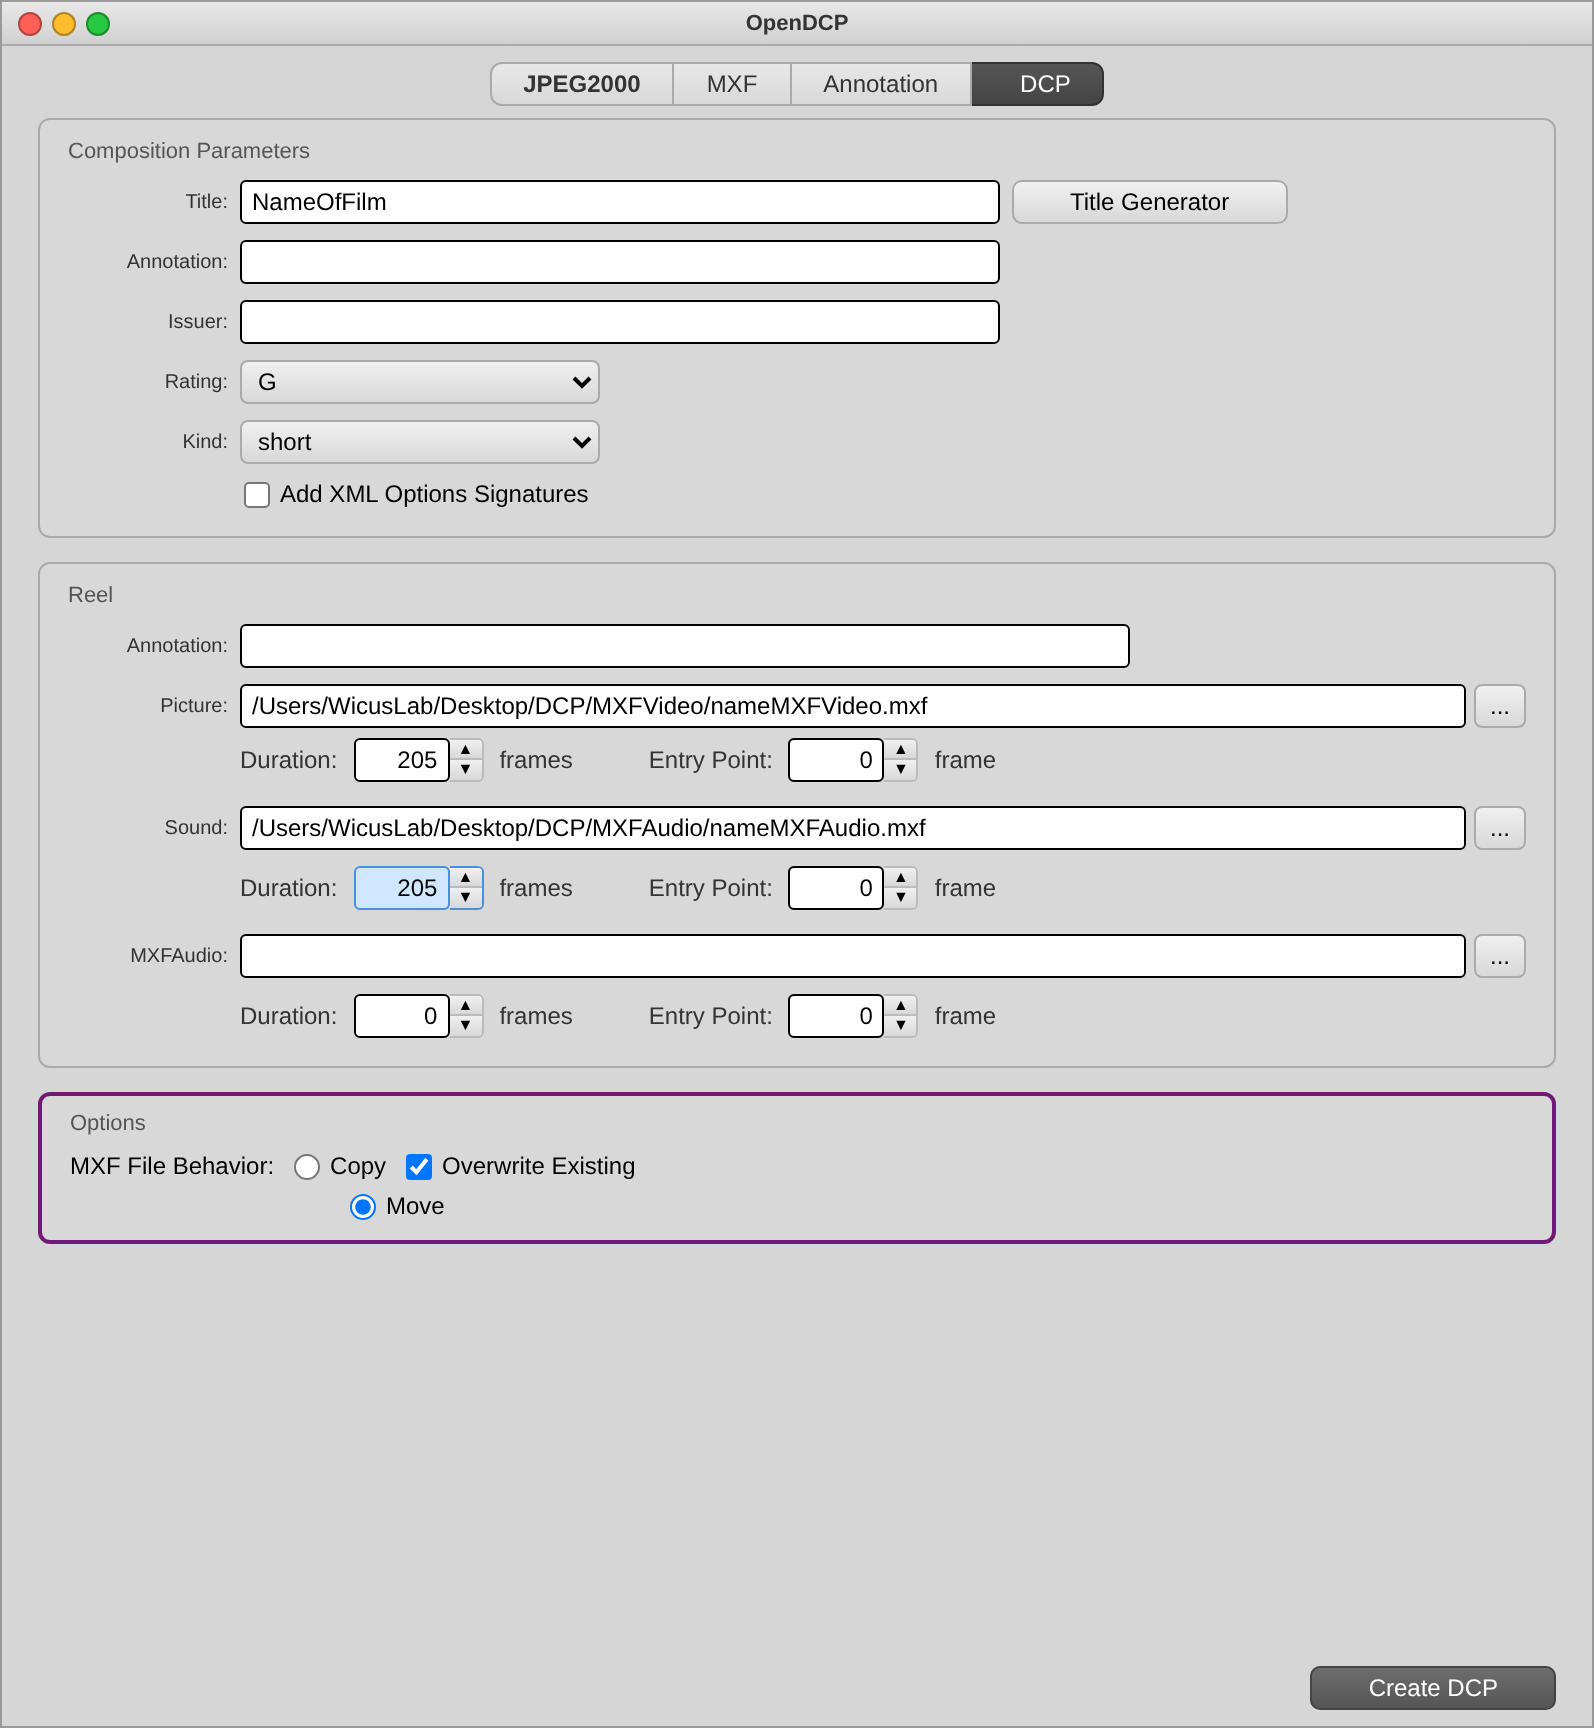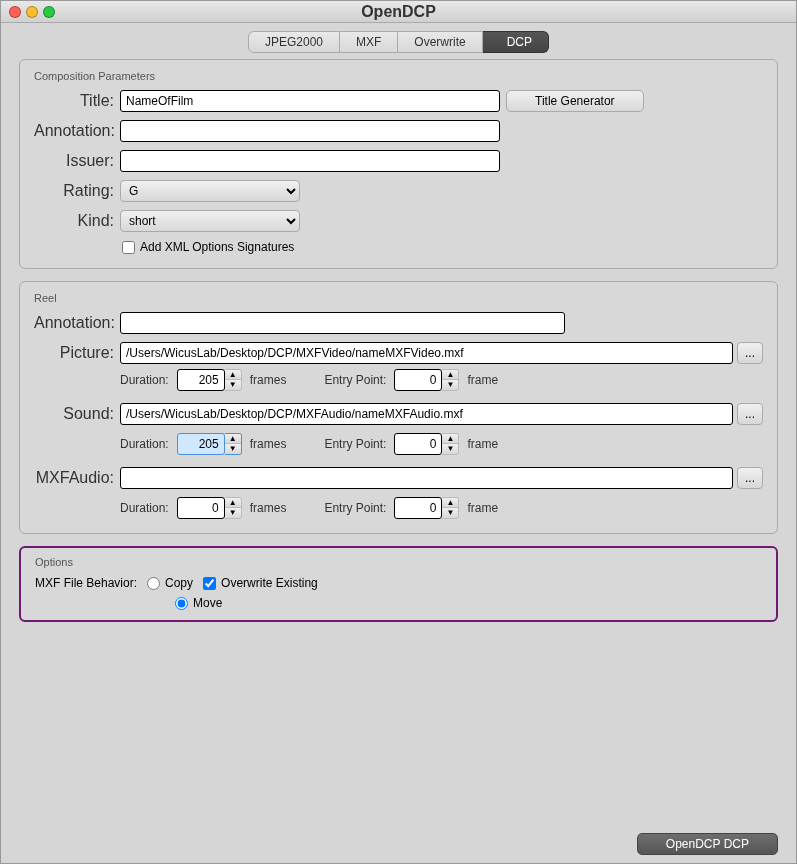--- a/index.html
+++ b/index.html
@@ -23,21 +23,21 @@
       background: linear-gradient(to bottom, #e8e8e8, #d0d0d0);
       height: 22px;
       display: flex;
       align-items: center;
       justify-content: center;
       border-bottom: 1px solid #aaa;
       position: relative;
       flex-shrink: 0;
     }
     .title-bar-title {
-      font-size: 16px;
+      font-size: 11px;
       color: #333;
       font-weight: bold;
     }
     .traffic-lights {
       position: absolute;
       left: 8px;
       display: flex;
       gap: 5px;
       align-items: center;
     }
@@ -58,21 +58,21 @@
       flex-shrink: 0;
     }
     .tab {
       padding: 3px 16px;
       border: 1px solid #aaa;
       background: linear-gradient(to bottom, #e8e8e8, #d8d8d8);
       cursor: pointer;
       font-size: 12px;
       color: #333;
     }
-    .tab:first-child { border-radius: 6px 0 0 6px; }
+    .tab:first-child { border-radius: 6px 0 0 6px; font-weight: bold; }
     .tab:last-child { border-radius: 0 6px 6px 0; padding-left: 24px; }
     .tab.active {
       background: linear-gradient(to bottom, #555, #444);
       color: white;
       border-color: #333;
     }
     .tab + .tab { border-left: none; }
     .content {
       flex: 1;
       padding: 0 18px 18px 18px;
@@ -97,21 +97,21 @@
       display: flex;
       align-items: center;
       margin-bottom: 8px;
       gap: 6px;
     }
     .form-label {
       width: 80px;
       text-align: right;
       color: #333;
       flex-shrink: 0;
-      font-size: 16px;
+      font-size: 10px;
     }
     input[type="text"] {
       background: white;
       border: 1px solid #000000;
       border-radius: 3px;
       padding: 2px 5px;
       font-size: 12px;
       height: 22px;
       outline: none;
     }
@@ -261,21 +261,21 @@
       <div class="traffic-light tl-close"></div>
       <div class="traffic-light tl-min"></div>
       <div class="traffic-light tl-max"></div>
     </div>
     <span class="title-bar-title">OpenDCP</span>
   </div>
 
   <div class="tab-bar">
     <div class="tab">JPEG2000</div>
     <div class="tab">MXF</div>
-    <div class="tab">Overwrite</div>
+    <div class="tab">Annotation</div>
     <div class="tab active">DCP</div>
   </div>
 
   <div class="content">
 
     <div class="section">
       <div class="section-label">Composition Parameters</div>
 
       <div class="form-row">
         <span class="form-label">Title:</span>
@@ -436,15 +436,15 @@
         <div class="radio-group">
           <input type="radio" name="mxf_behavior" checked="" style="">
           <span>Move</span>
         </div>
       </div>
     </div>
 
   </div>
 
   <div class="bottom-bar">
-    <button class="btn btn-primary">OpenDCP DCP</button>
+    <button class="btn btn-primary">Create DCP</button>
   </div>
 </div>
 
 </body></html>

